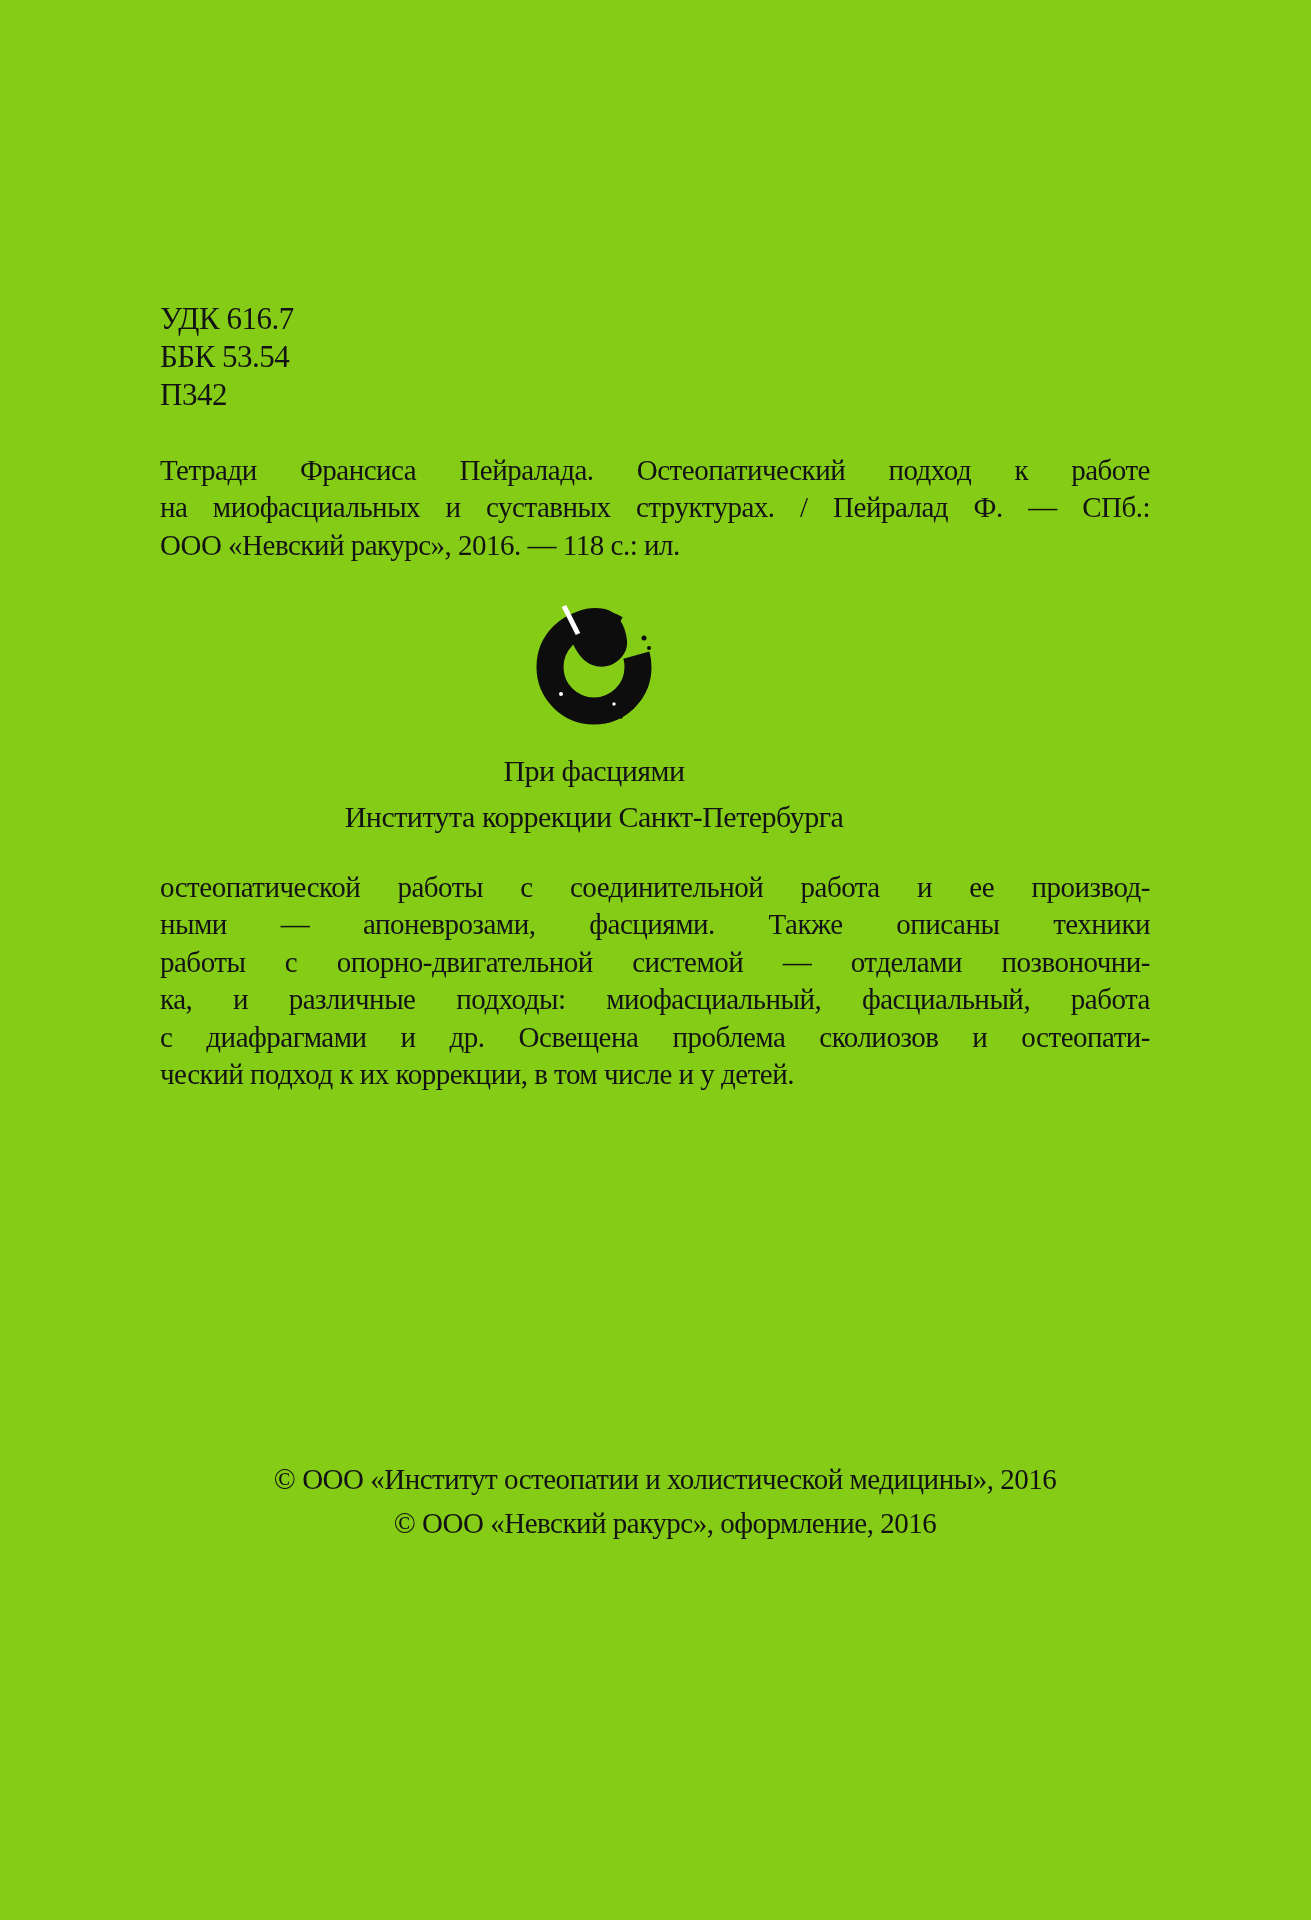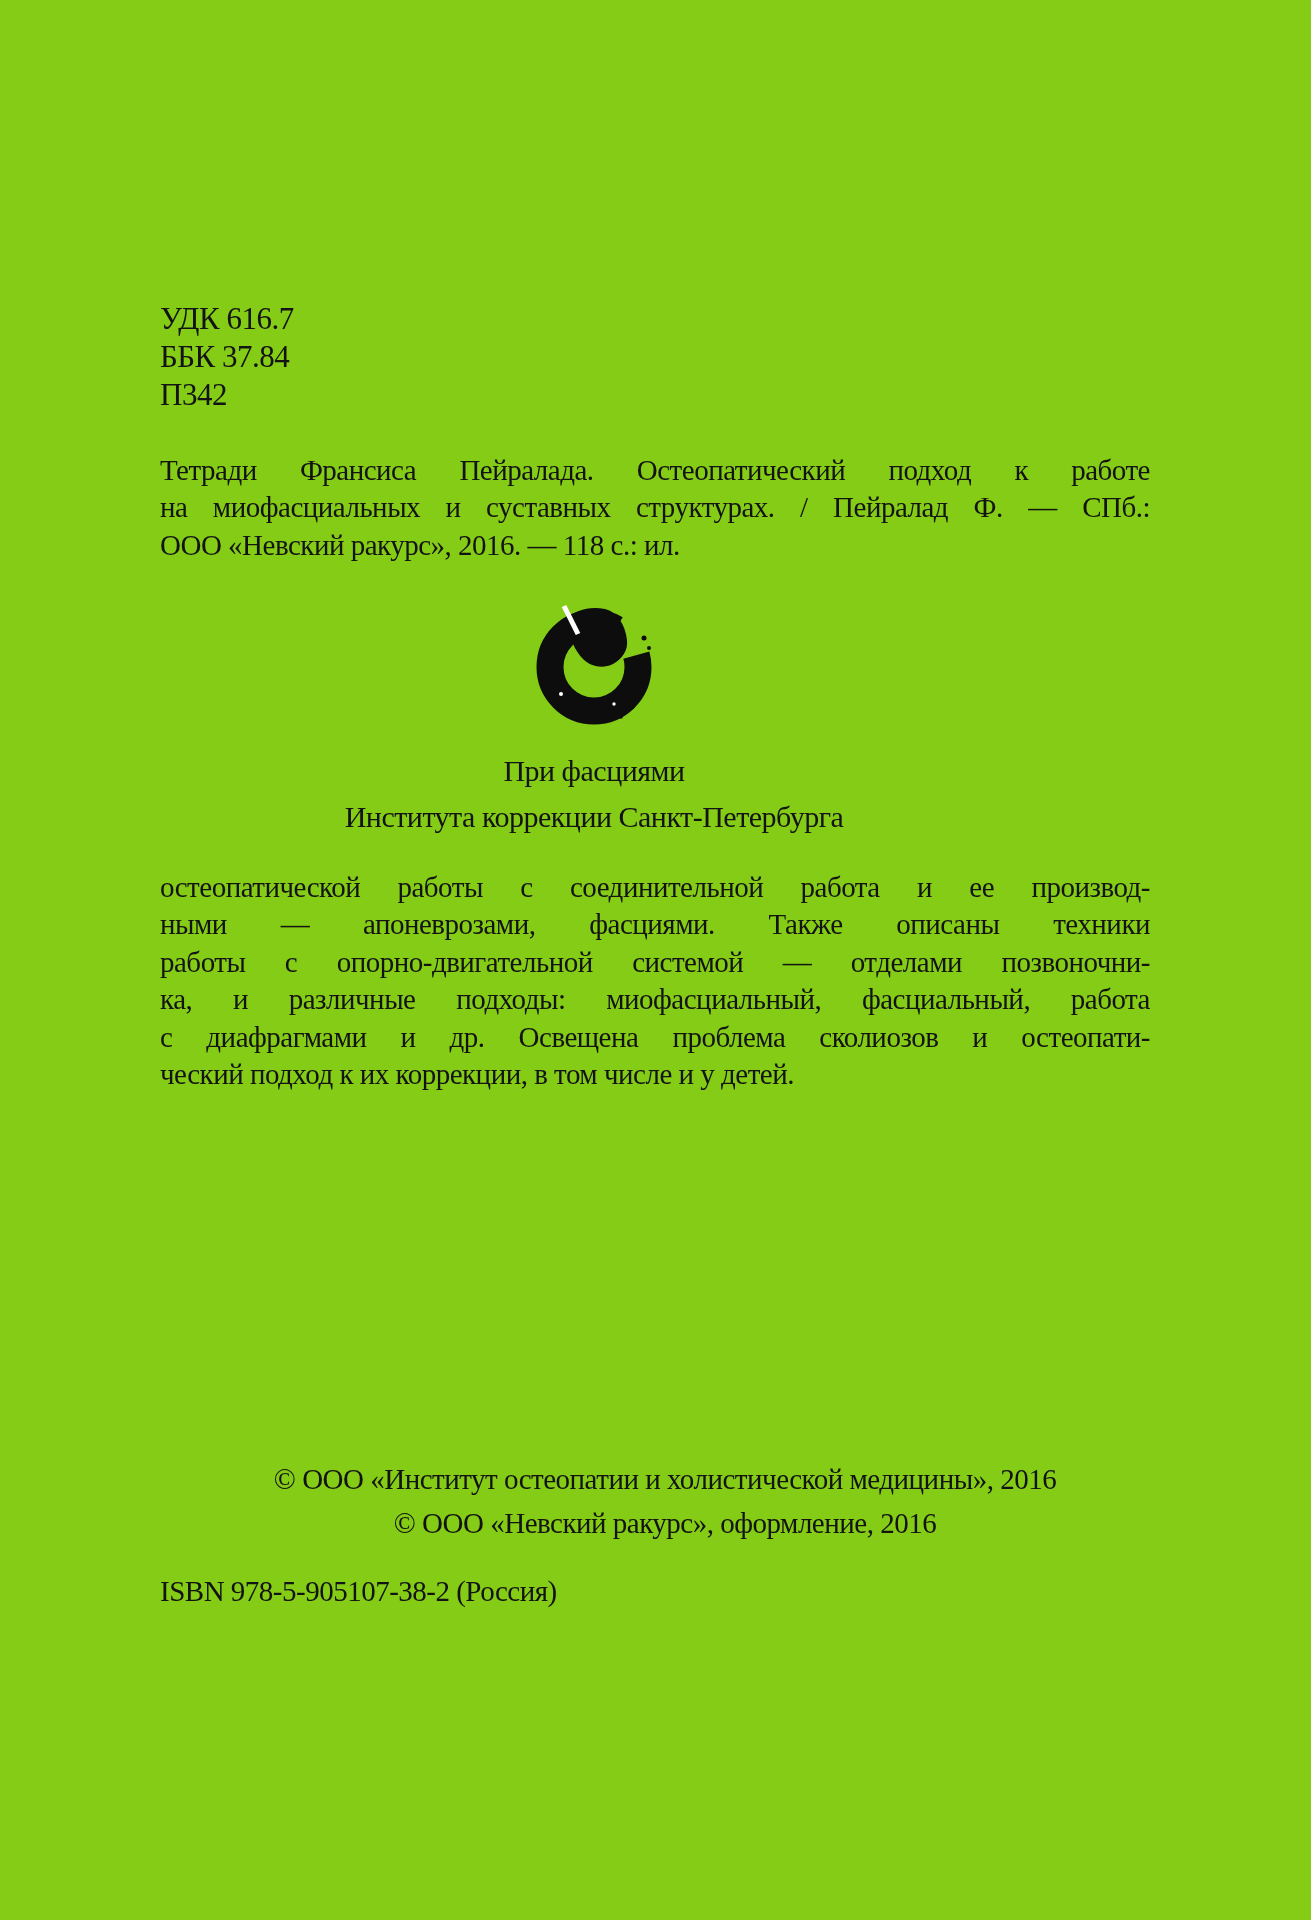--- a/index.html
+++ b/index.html
@@ -54,21 +54,21 @@
     font-size:29px; line-height:38px;
   }
 </style>
 </head>
 <body>
 
 <div class="page">
 
   <div class="abs codes">
     <div>УДК 616.7</div>
-    <div>ББК 37.84</div>
+    <div>ББК 53.54</div>
     <div>П342</div>
   </div>
 
   <div class="abs jpara biblio">
     <div class="jline">Тетради Франсиса Пейралада. Остеопатический подход к работе</div>
     <div class="jline">на миофасциальных и суставных структурах. / Пейралад Ф. — СПб.:</div>
     <div class="jline last">ООО «Невский ракурс», 2016. — 118 с.: ил.</div>
   </div>
 
   <div class="abs logo-wrap">
@@ -104,15 +104,14 @@
     <div class="jline">ка, и различные подходы: миофасциальный, фасциальный, работа</div>
     <div class="jline">с диафрагмами и др. Освещена проблема сколиозов и остеопати-</div>
     <div class="jline last">ческий подход к их коррекции, в том числе и у детей.</div>
   </div>
 
   <div class="abs copyright">
     <div>© ООО «Институт остеопатии и холистической медицины», 2016</div>
     <div>© ООО «Невский ракурс», оформление, 2016</div>
   </div>
 
-  <div class="abs isbn">ISBN 978-5-905107-38-2 (Россия)</div>
 
 </div>
 
 </body></html>

